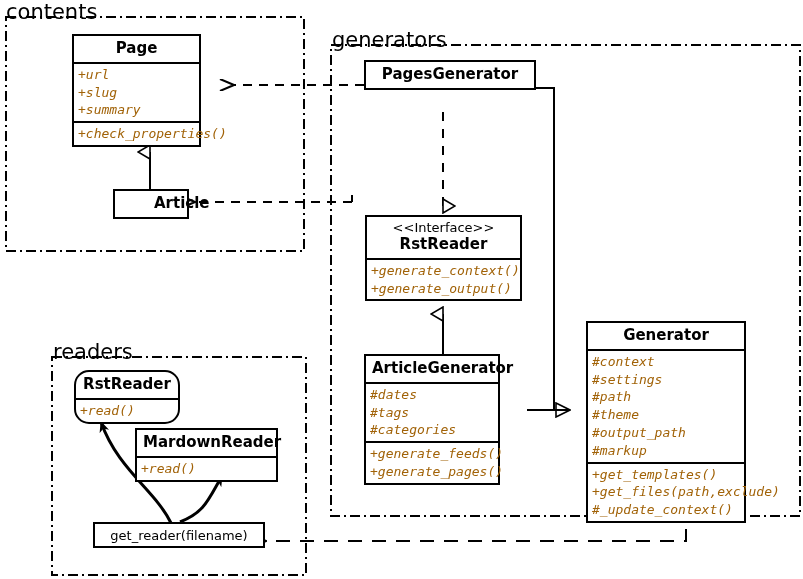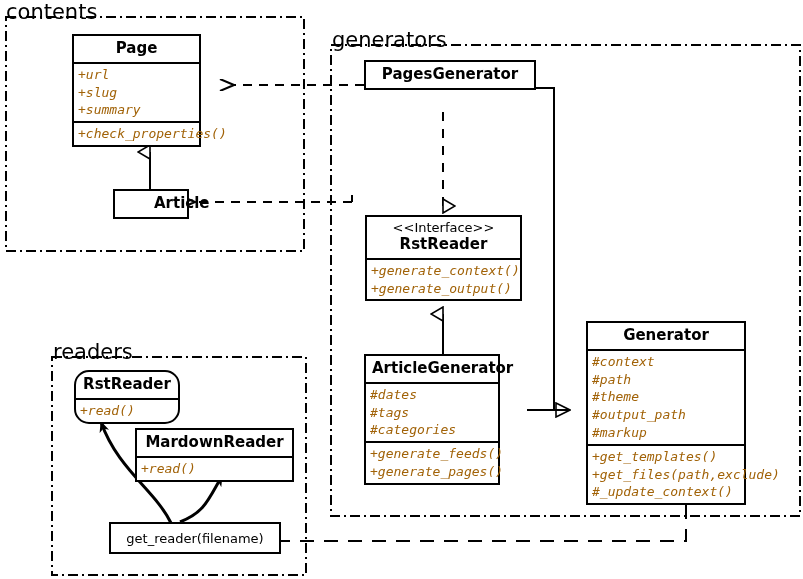--- a/index.html
+++ b/index.html
@@ -208,43 +208,44 @@
     <div class="compartment">
       <div class="member">+generate_feeds()</div>
       <div class="member">+generate_pages()</div>
     </div>
   </div>
 
   <div class="class-box" style="left:586px; top:321px; width:160px;">
     <div class="class-title">Generator</div>
     <div class="compartment">
       <div class="member">#context</div>
+      <div class="member">#settings</div>
       <div class="member">#path</div>
       <div class="member">#theme</div>
       <div class="member">#output_path</div>
       <div class="member">#markup</div>
     </div>
     <div class="compartment">
       <div class="member">+get_templates()</div>
       <div class="member">+get_files(path,exclude)</div>
       <div class="member">#_update_context()</div>
     </div>
   </div>
 
   <div class="class-box" style="left:74px; top:370px; width:106px;border-radius:15px;">
     <div class="class-title">RstReader</div>
     <div class="compartment">
       <div class="member">+read()</div>
     </div>
   </div>
 
-  <div class="class-box" style="left:135px; top:428px; width:159px;">
+  <div class="class-box" style="left:135px; top:428px; width:143px;">
     <div class="class-title">MardownReader</div>
     <div class="compartment">
       <div class="member">+read()</div>
     </div>
   </div>
 
-  <div class="plain-box" style="left:109px; top:522px; width:172px; height:32px;">
+  <div class="plain-box" style="left:93px; top:522px; width:172px; height:26px;">
     <span>get_reader(filename)</span>
   </div>
 
 </div>
 
 </body></html>

